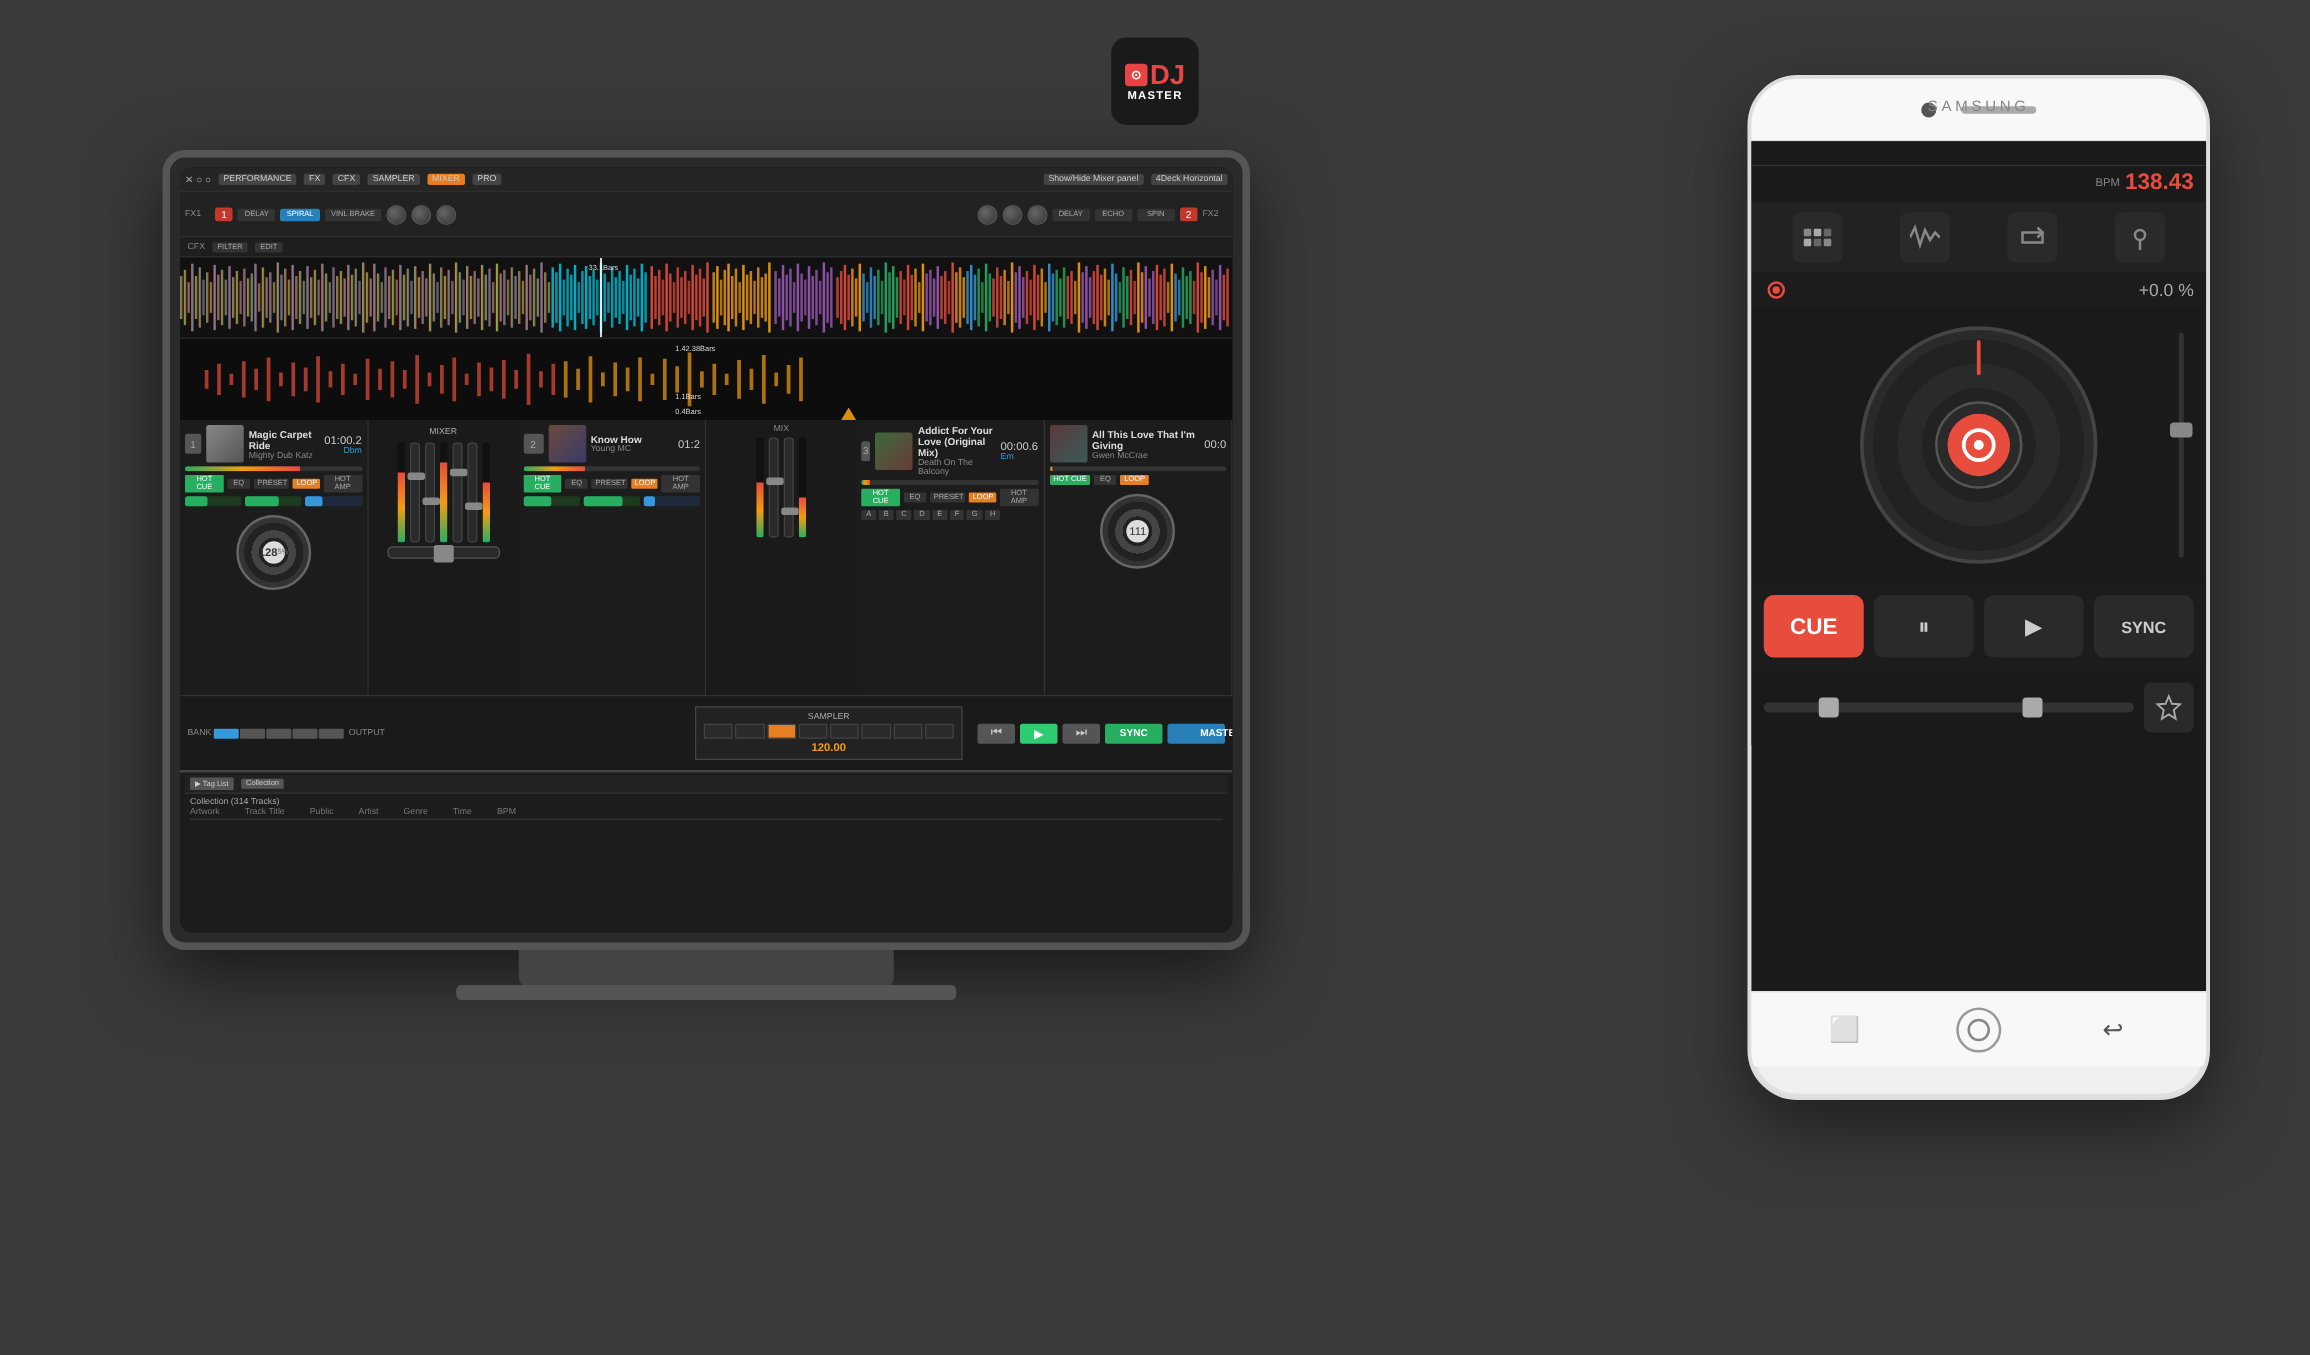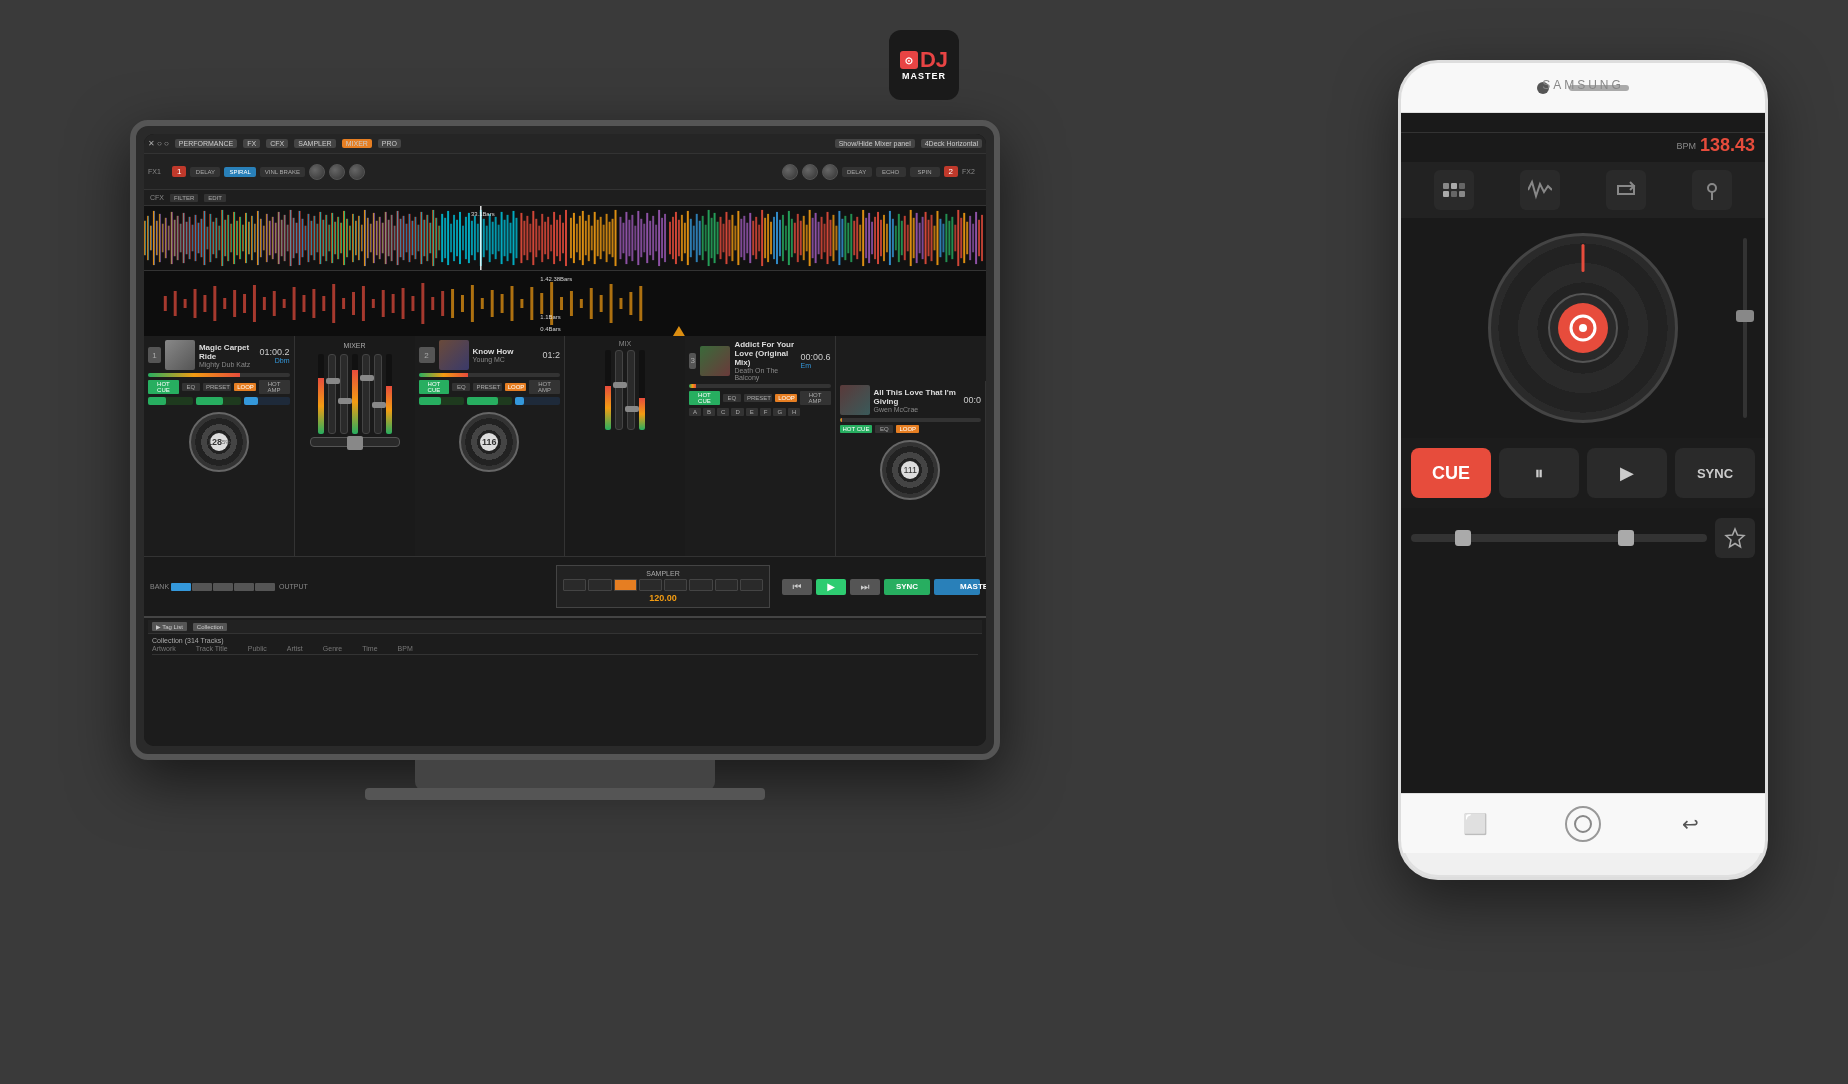--- a/index.html
+++ b/index.html
@@ -1291,27 +1291,20 @@
               <div style="flex:1;height:8px;background:#1e3a1e;border-radius:2px;position:relative;">
                 <div style="position:absolute;width:50%;height:100%;background:#27ae60;border-radius:2px;"></div>
               </div>
               <div style="flex:1;height:8px;background:#1e3a1e;border-radius:2px;position:relative;">
                 <div style="position:absolute;width:70%;height:100%;background:#27ae60;border-radius:2px;"></div>
               </div>
               <div style="flex:1;height:8px;background:#1e2a3a;border-radius:2px;position:relative;">
                 <div style="position:absolute;width:20%;height:100%;background:#3498db;border-radius:2px;"></div>
               </div>
             </div>
-            <div class="turntable-area">
-              <div class="turntable">
-                <div class="turntable-center">
-                  <div style="font-size:9px;font-weight:bold;color:#333;text-align:center;">116</div>
-                </div>
-              </div>
-            </div>
           </div>
 
           <div class="mixer-center">
             <div style="font-size:7px;color:#888;width:100%;text-align:center;">MIX</div>
             <div class="fader-group">
               <div class="level-meter">
                 <div class="level-fill" style="height:55%;"></div>
               </div>
               <div class="fader">
                 <div class="fader-handle" style="top:40%;"></div>
@@ -1354,21 +1347,21 @@
               <div style="font-size:6px;color:#aaa;background:#333;padding:1px 4px;border-radius:1px;">B</div>
               <div style="font-size:6px;color:#aaa;background:#333;padding:1px 4px;border-radius:1px;">C</div>
               <div style="font-size:6px;color:#aaa;background:#333;padding:1px 4px;border-radius:1px;">D</div>
               <div style="font-size:6px;color:#aaa;background:#333;padding:1px 4px;border-radius:1px;">E</div>
               <div style="font-size:6px;color:#aaa;background:#333;padding:1px 4px;border-radius:1px;">F</div>
               <div style="font-size:6px;color:#aaa;background:#333;padding:1px 4px;border-radius:1px;">G</div>
               <div style="font-size:6px;color:#aaa;background:#333;padding:1px 4px;border-radius:1px;">H</div>
             </div>
           </div>
 
-          <div class="deck" style="flex:2;margin-top:45px;">
+          <div class="deck" style="flex:2;">
             <div class="deck-info">
               <div style="width:30px;height:30px;background:linear-gradient(135deg,#5a3a3a,#3a5a5a);border-radius:2px;flex-shrink:0;"></div>
               <div>
                 <div class="deck-title">All This Love That I'm Giving</div>
                 <div class="deck-artist">Gwen McCrae</div>
               </div>
               <div style="margin-left:auto;">
                 <span class="deck-time">00:0</span>
               </div>
             </div>
@@ -1505,20 +1498,28 @@
         </svg>
       </div>
       <div class="phone-ctrl-icon">
         <svg width="24" height="24" viewBox="0 0 24 24">
           <circle cx="12" cy="10" r="4" fill="none" stroke="#888" stroke-width="2"></circle>
           <line x1="12" y1="14" x2="12" y2="22" stroke="#888" stroke-width="2"></line>
         </svg>
       </div>
     </div>
 
+    <div class="phone-pitch-row">
+      <div style="width:20px;height:20px;display:flex;align-items:center;justify-content:center;margin-right:auto;">
+        <div style="width:14px;height:14px;border:2px solid #e74c3c;border-radius:50%;display:flex;align-items:center;justify-content:center;">
+          <div style="width:6px;height:6px;background:#e74c3c;border-radius:50%;"></div>
+        </div>
+      </div>
+      <span class="phone-pitch-value">+0.0 %</span>
+    </div>
 
     <div class="phone-turntable-area">
       <div class="phone-turntable">
         <div style="position:absolute;top:8px;left:50%;transform:translateX(-50%);width:3px;height:28px;background:#e74c3c;border-radius:2px;"></div>
         <div class="phone-turntable-center">
           <div class="phone-turntable-logo">
             <svg width="36" height="36" viewBox="0 0 36 36">
               <circle cx="18" cy="18" r="17" fill="#e74c3c"></circle>
               <circle cx="18" cy="18" r="12" fill="none" stroke="white" stroke-width="3"></circle>
               <circle cx="18" cy="18" r="4" fill="white"></circle>

